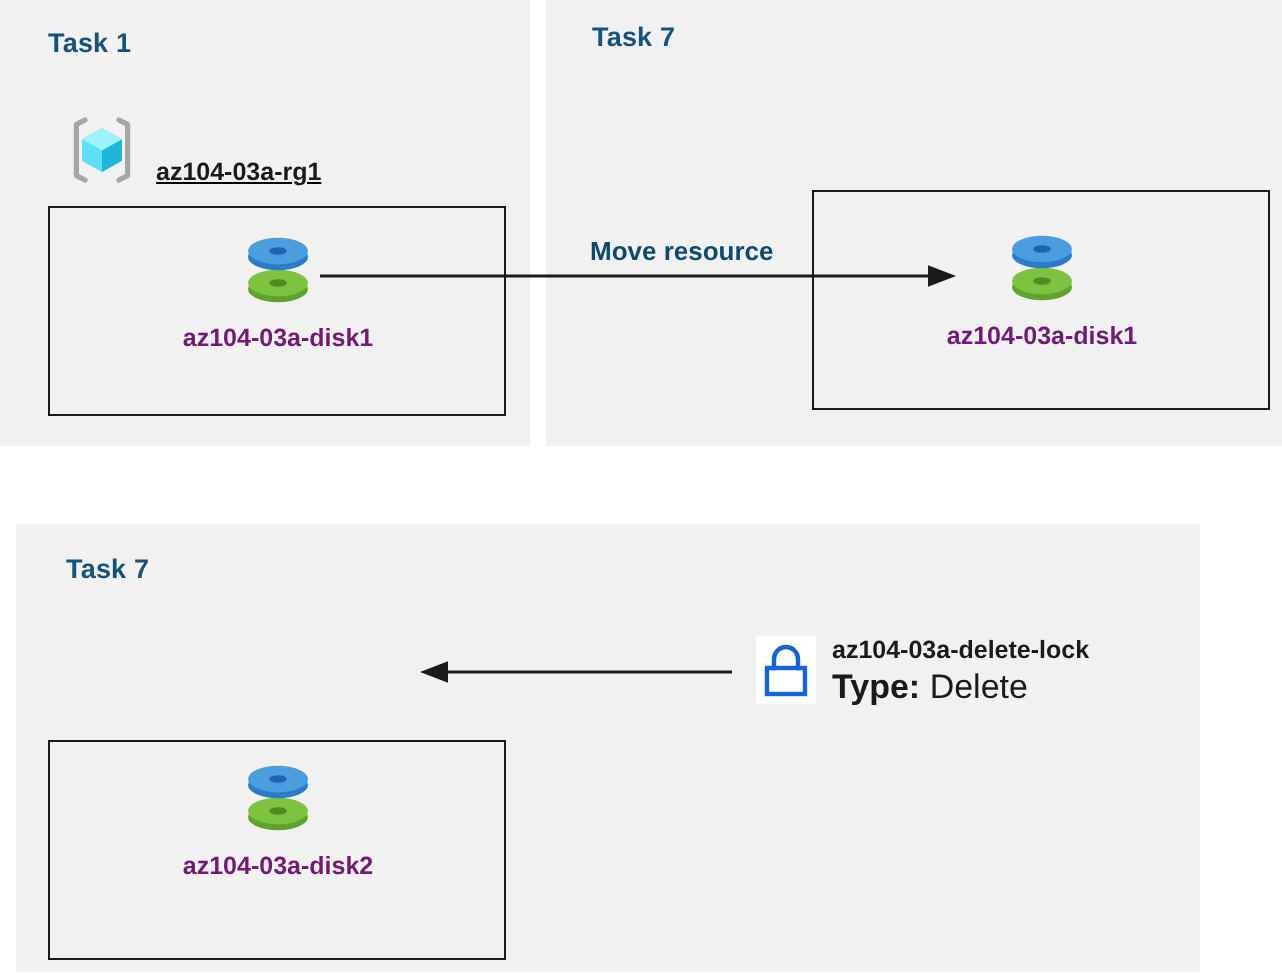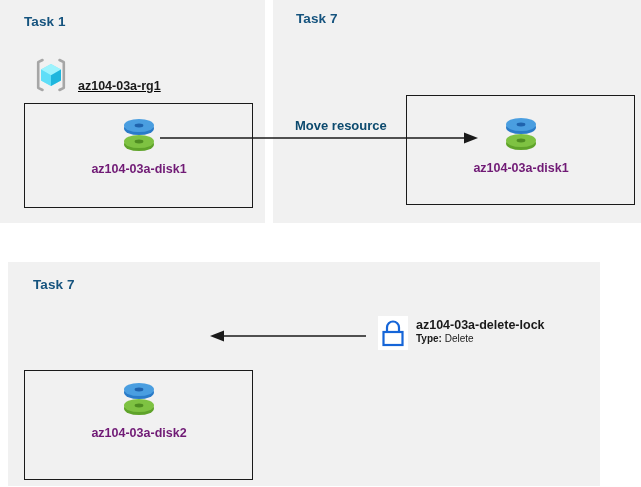--- a/index.html
+++ b/index.html
@@ -105,21 +105,21 @@
     color: #701a75;
     margin-top: 5px;
   }
 
   
   #lock-node {
     position: absolute;
     left: 378px;
     top: 316px;
     display: flex;
-    align-items: flex-start;
+    align-items: center;
     white-space: nowrap;
   }
   .lock-icon {
     width: 30px;
     height: 34px;
     flex: 0 0 auto;
     background: #ffffff;
     display: block;
   }
   .lock-text {
@@ -127,21 +127,21 @@
     line-height: 1.28;
     padding-top: 1px;
   }
   .lock-name {
     font-size: 12.5px;
     font-weight: bold;
     color: #1a1a1a;
     display: block;
   }
   .lock-type-row {
-    font-size: 10px;
+    font-size: 17px;
     color: #1a1a1a;
     display: block;
   }
   .lock-type-key {
     font-weight: bold;
   }
   .lock-type-val {
     font-weight: normal;
   }
 

